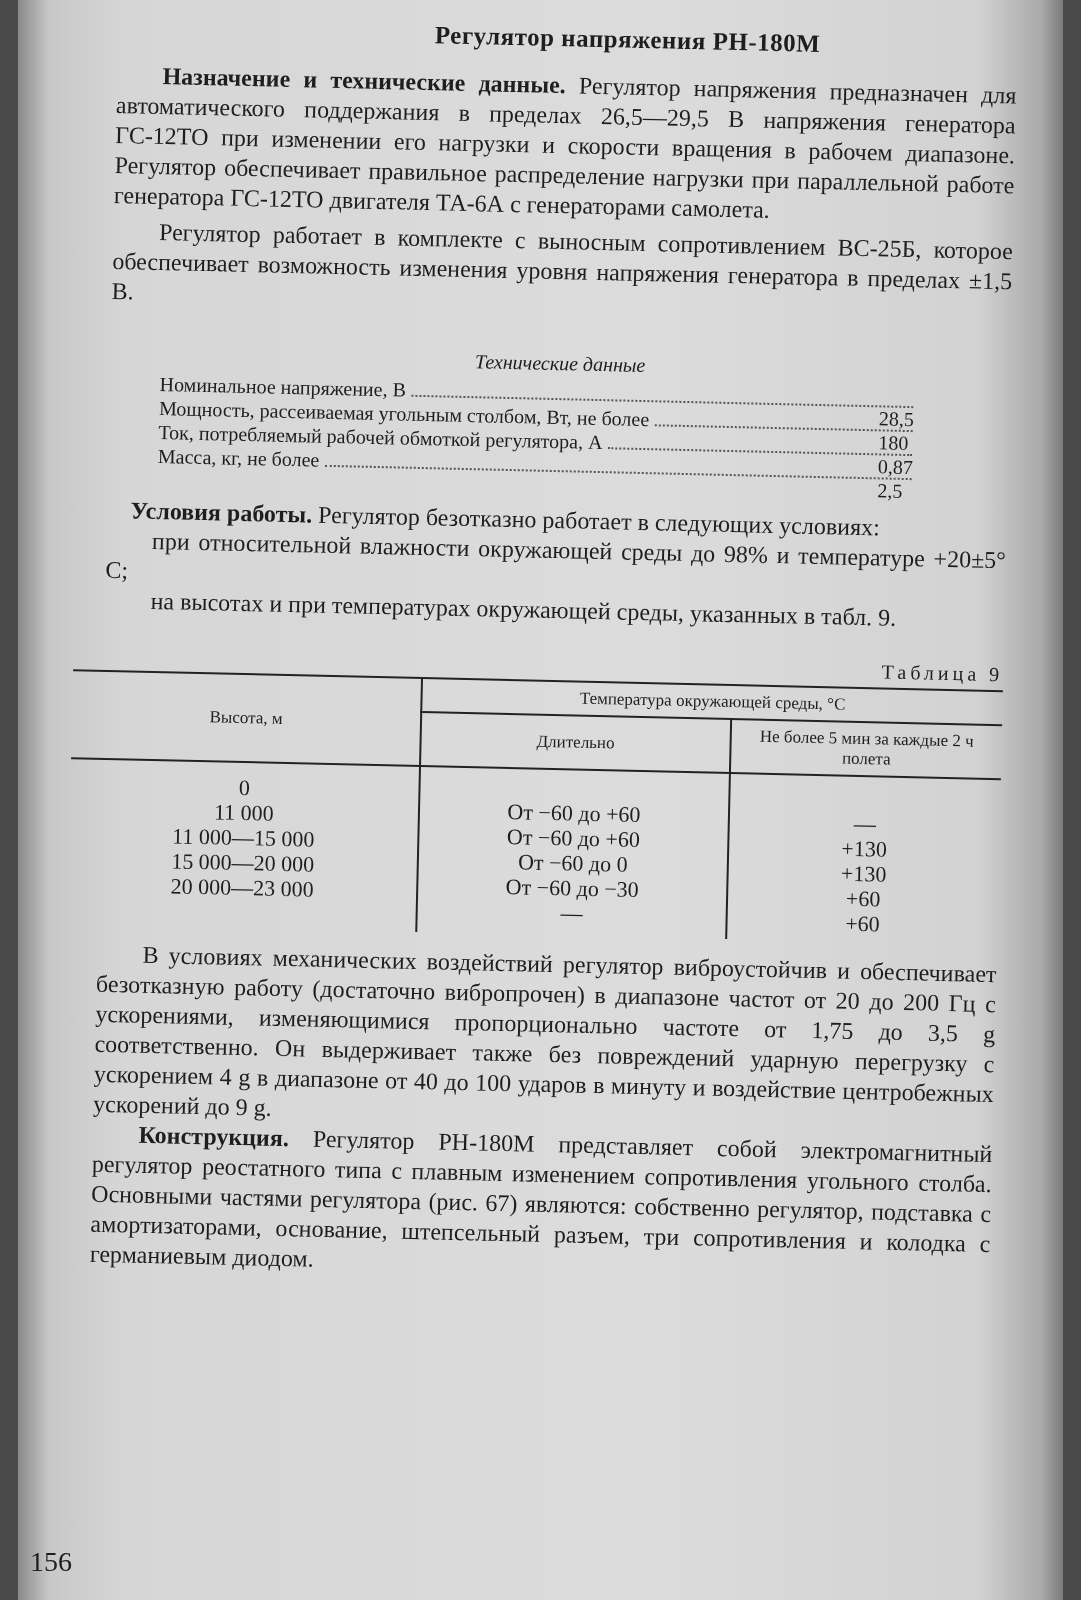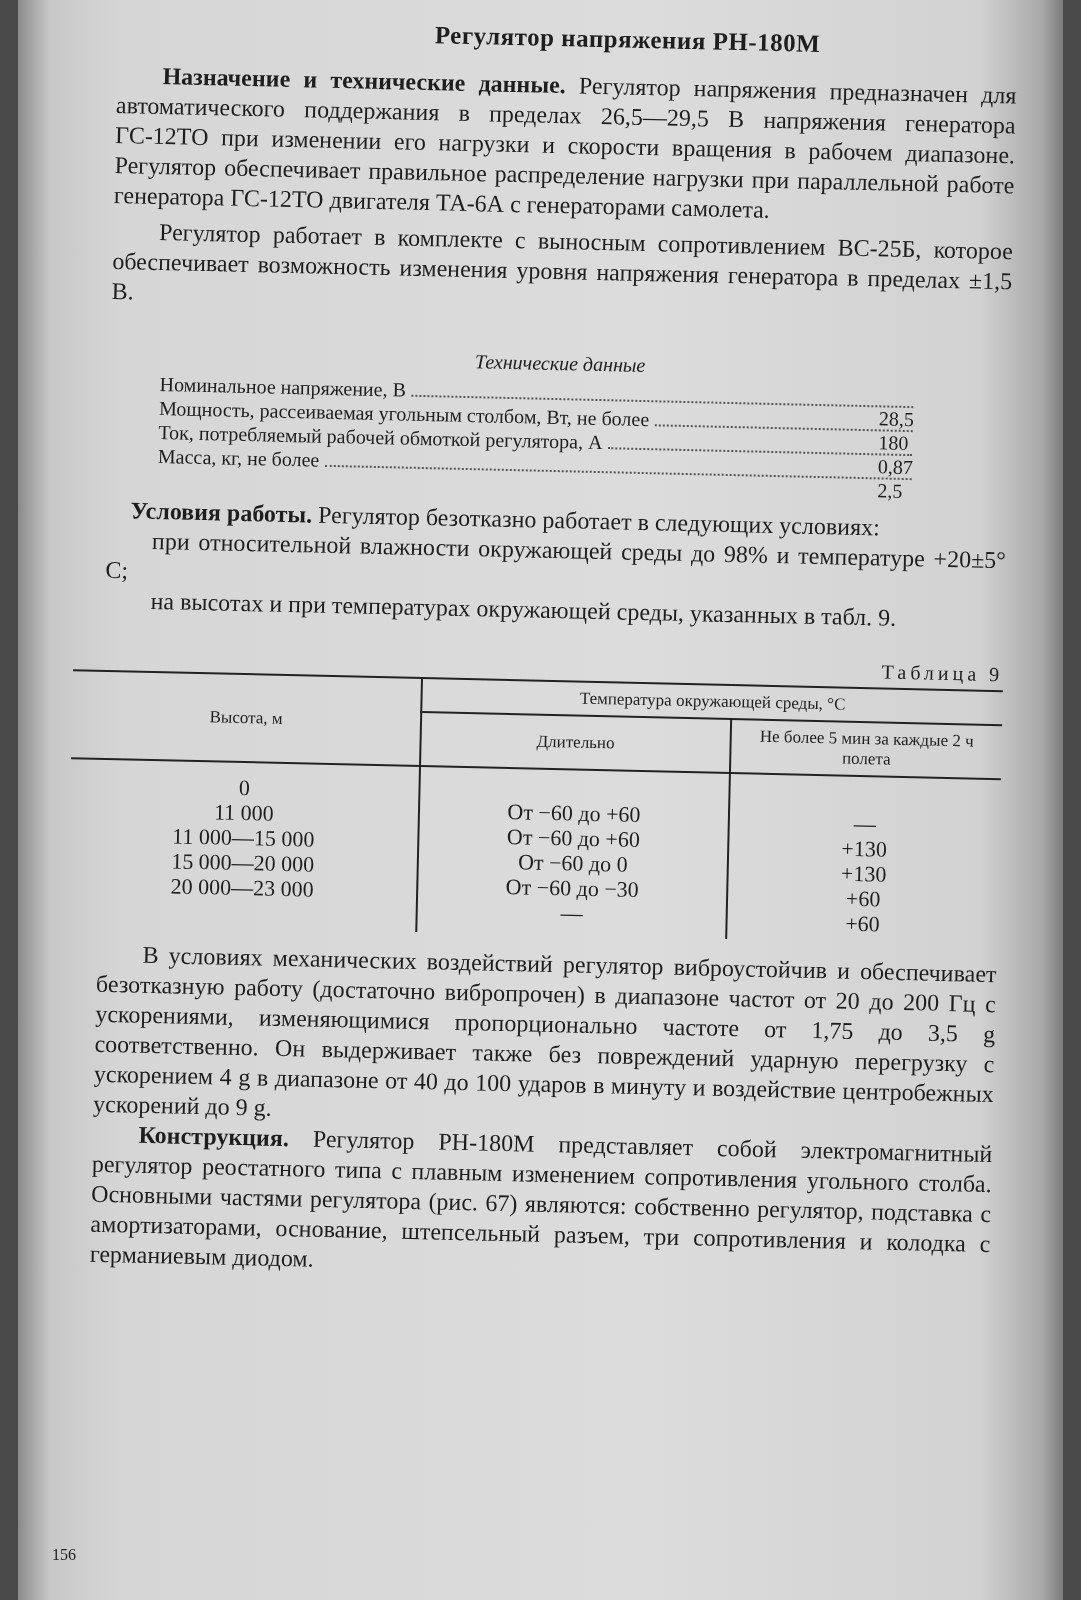--- a/index.html
+++ b/index.html
@@ -27,21 +27,21 @@
   .spec-wrap { position: relative; }
   .gap { height: 14px; }
   .table-caption { text-align: right; font-size: 20px; letter-spacing: 4px; margin: 28px 0 4px 0; }
   table { width: 930px; margin-left: -30px; border-collapse: collapse; font-size: 17px; }
   th, td { text-align: center; vertical-align: middle; padding: 6px 4px; }
   thead tr:first-child th { border-top: 2px solid #222; }
   thead th { border-bottom: 2px solid #222; font-weight: normal; }
   th.col1, td.col1 { border-right: 2px solid #222; width: 340px; }
   th.col2, td.col2 { border-right: 2px solid #222; width: 300px; }
   tbody td { font-size: 22px; line-height: 25px; vertical-align: top; padding-top: 12px; }
-  .pagenum { position: absolute; left: 34px; top: 1546px; font-size: 16px; }
+  .pagenum { position: absolute; left: 12px; top: 1546px; font-size: 28px; }
 </style>
 </head>
 <body>
 
 <div class="page">
   <div class="content">
     <div class="title">Регулятор напряжения РН-180М</div>
 
     <p><span class="lead">Назначение и технические данные.</span><span> Регулятор напряжения предназначен для автоматического поддержания в пределах 26,5—29,5 В напряжения генератора ГС-12ТО при изменении его нагрузки и скорости вращения в рабочем диапазоне. Регулятор обеспечивает правильное распределение нагрузки при параллельной работе генератора ГС-12ТО двигателя ТА-6А с генераторами самолета.</span></p>
     <p style="margin-top:6px">Регулятор работает в комплекте с выносным сопротивлением ВС-25Б, которое обеспечивает возможность изменения уровня напряжения генератора в пределах ±1,5 В.</p>

